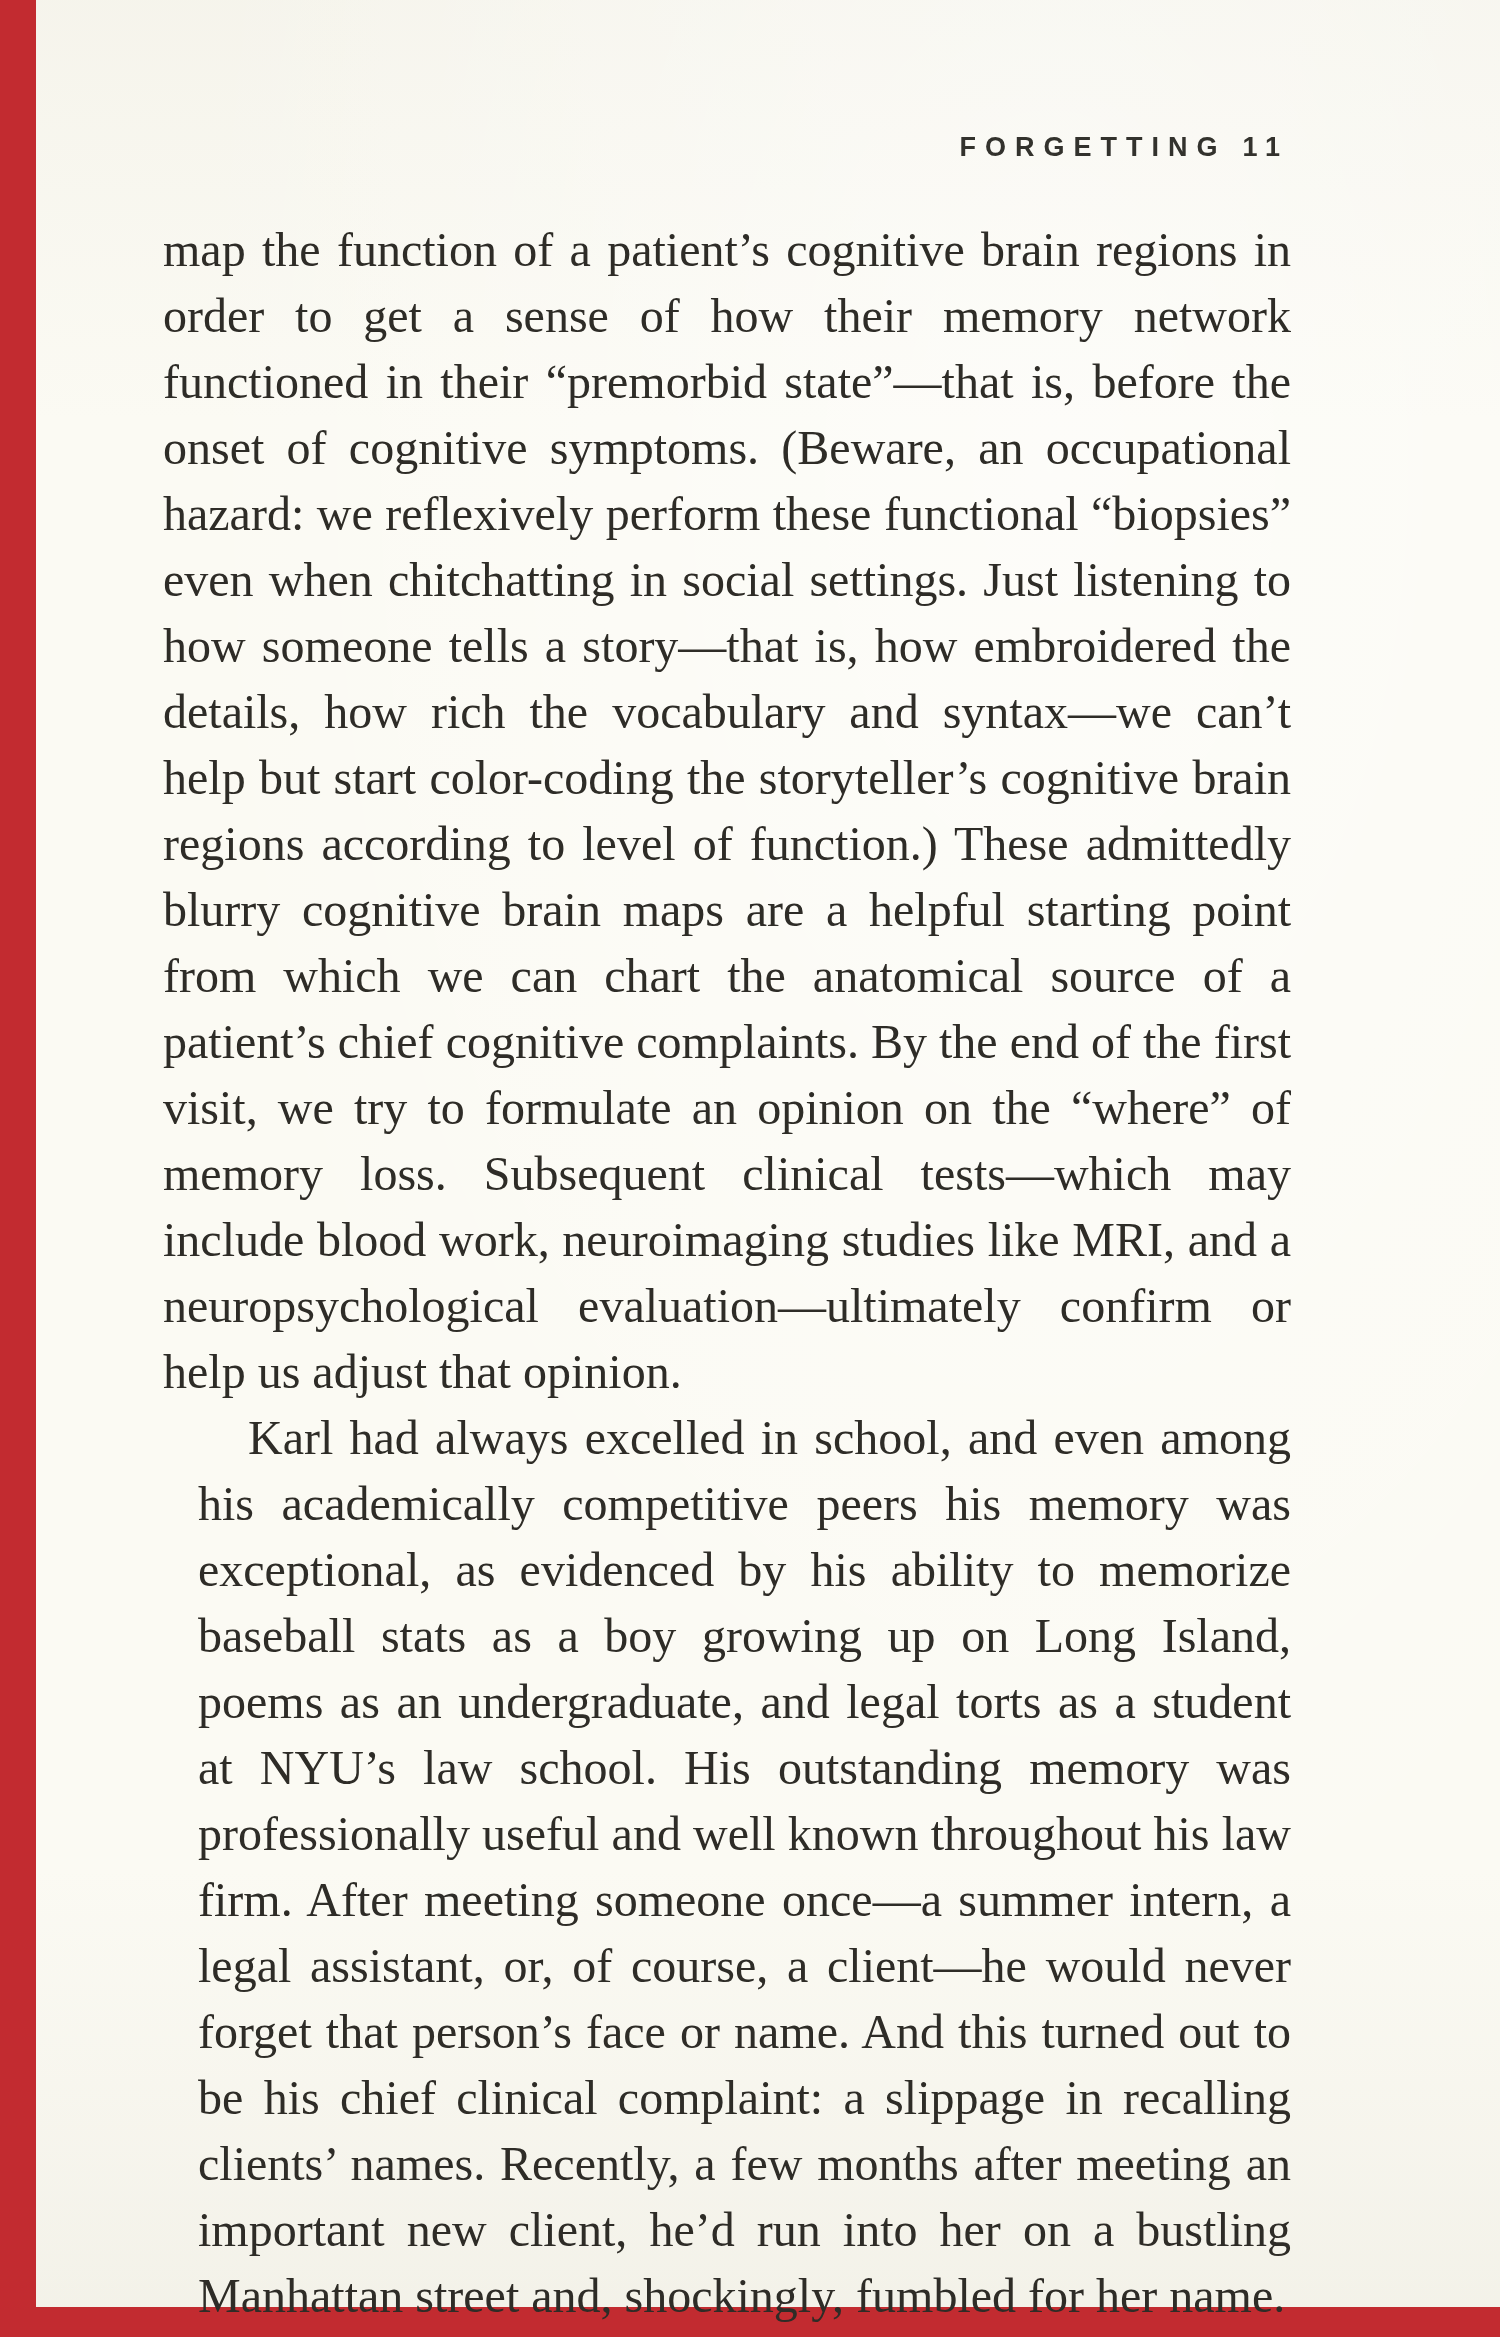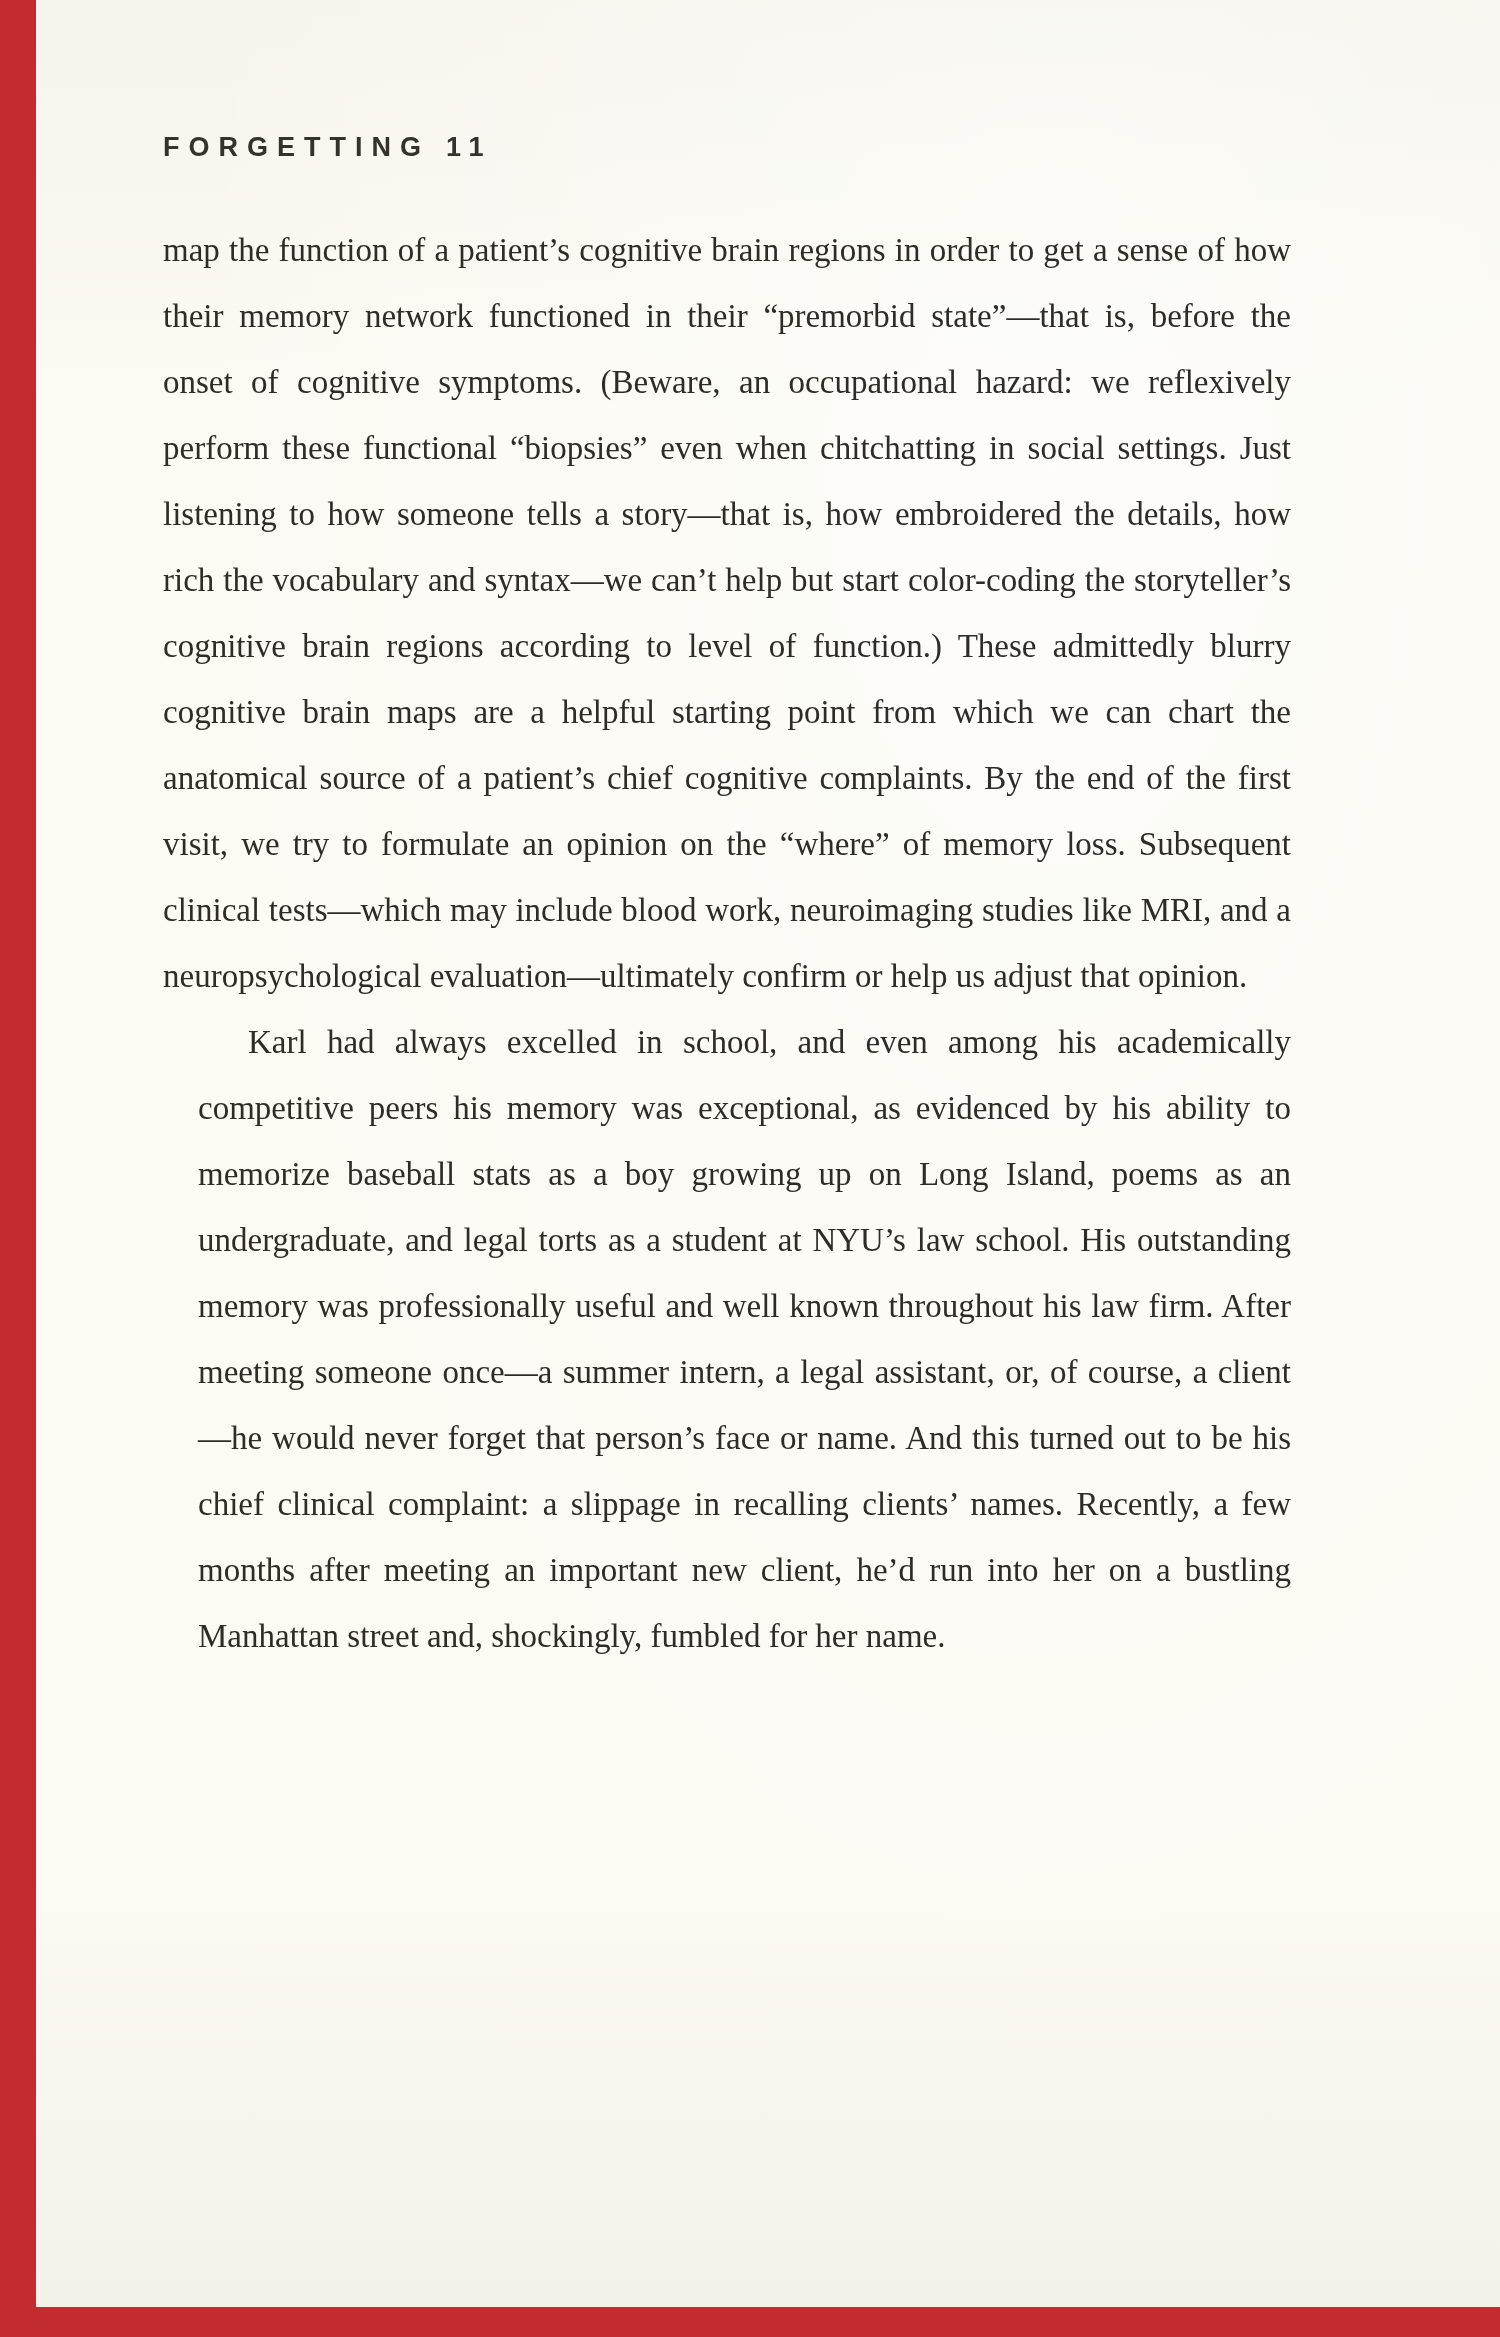--- a/index.html
+++ b/index.html
@@ -41,34 +41,35 @@
   }
 
   .page-content {
     position: absolute;
     left: 163px;
     top: 132px;
     width: 1128px;
   }
 
   .running-head {
+    text-align: right;
     font-family: "Liberation Sans", sans-serif;
     font-size: 27px;
     font-weight: 600;
     letter-spacing: 9px;
     color: #33322d;
     margin-bottom: 54px;
     padding-right: 2px;
   }
   .running-head .page-num {
     margin-left: 16px;
   }
 
   .body-text {
-    font-size: 33px;
+    font-size: 48px;
     line-height: 66px;
     color: var(--text-color, #2e2c27);
     text-align: justify;
     text-justify: inter-word;
   }
 
   .body-text p { margin: 0; }
   .body-text p.indent { text-indent: 50px; margin-left: 35px; }
 </style>
 </head>

